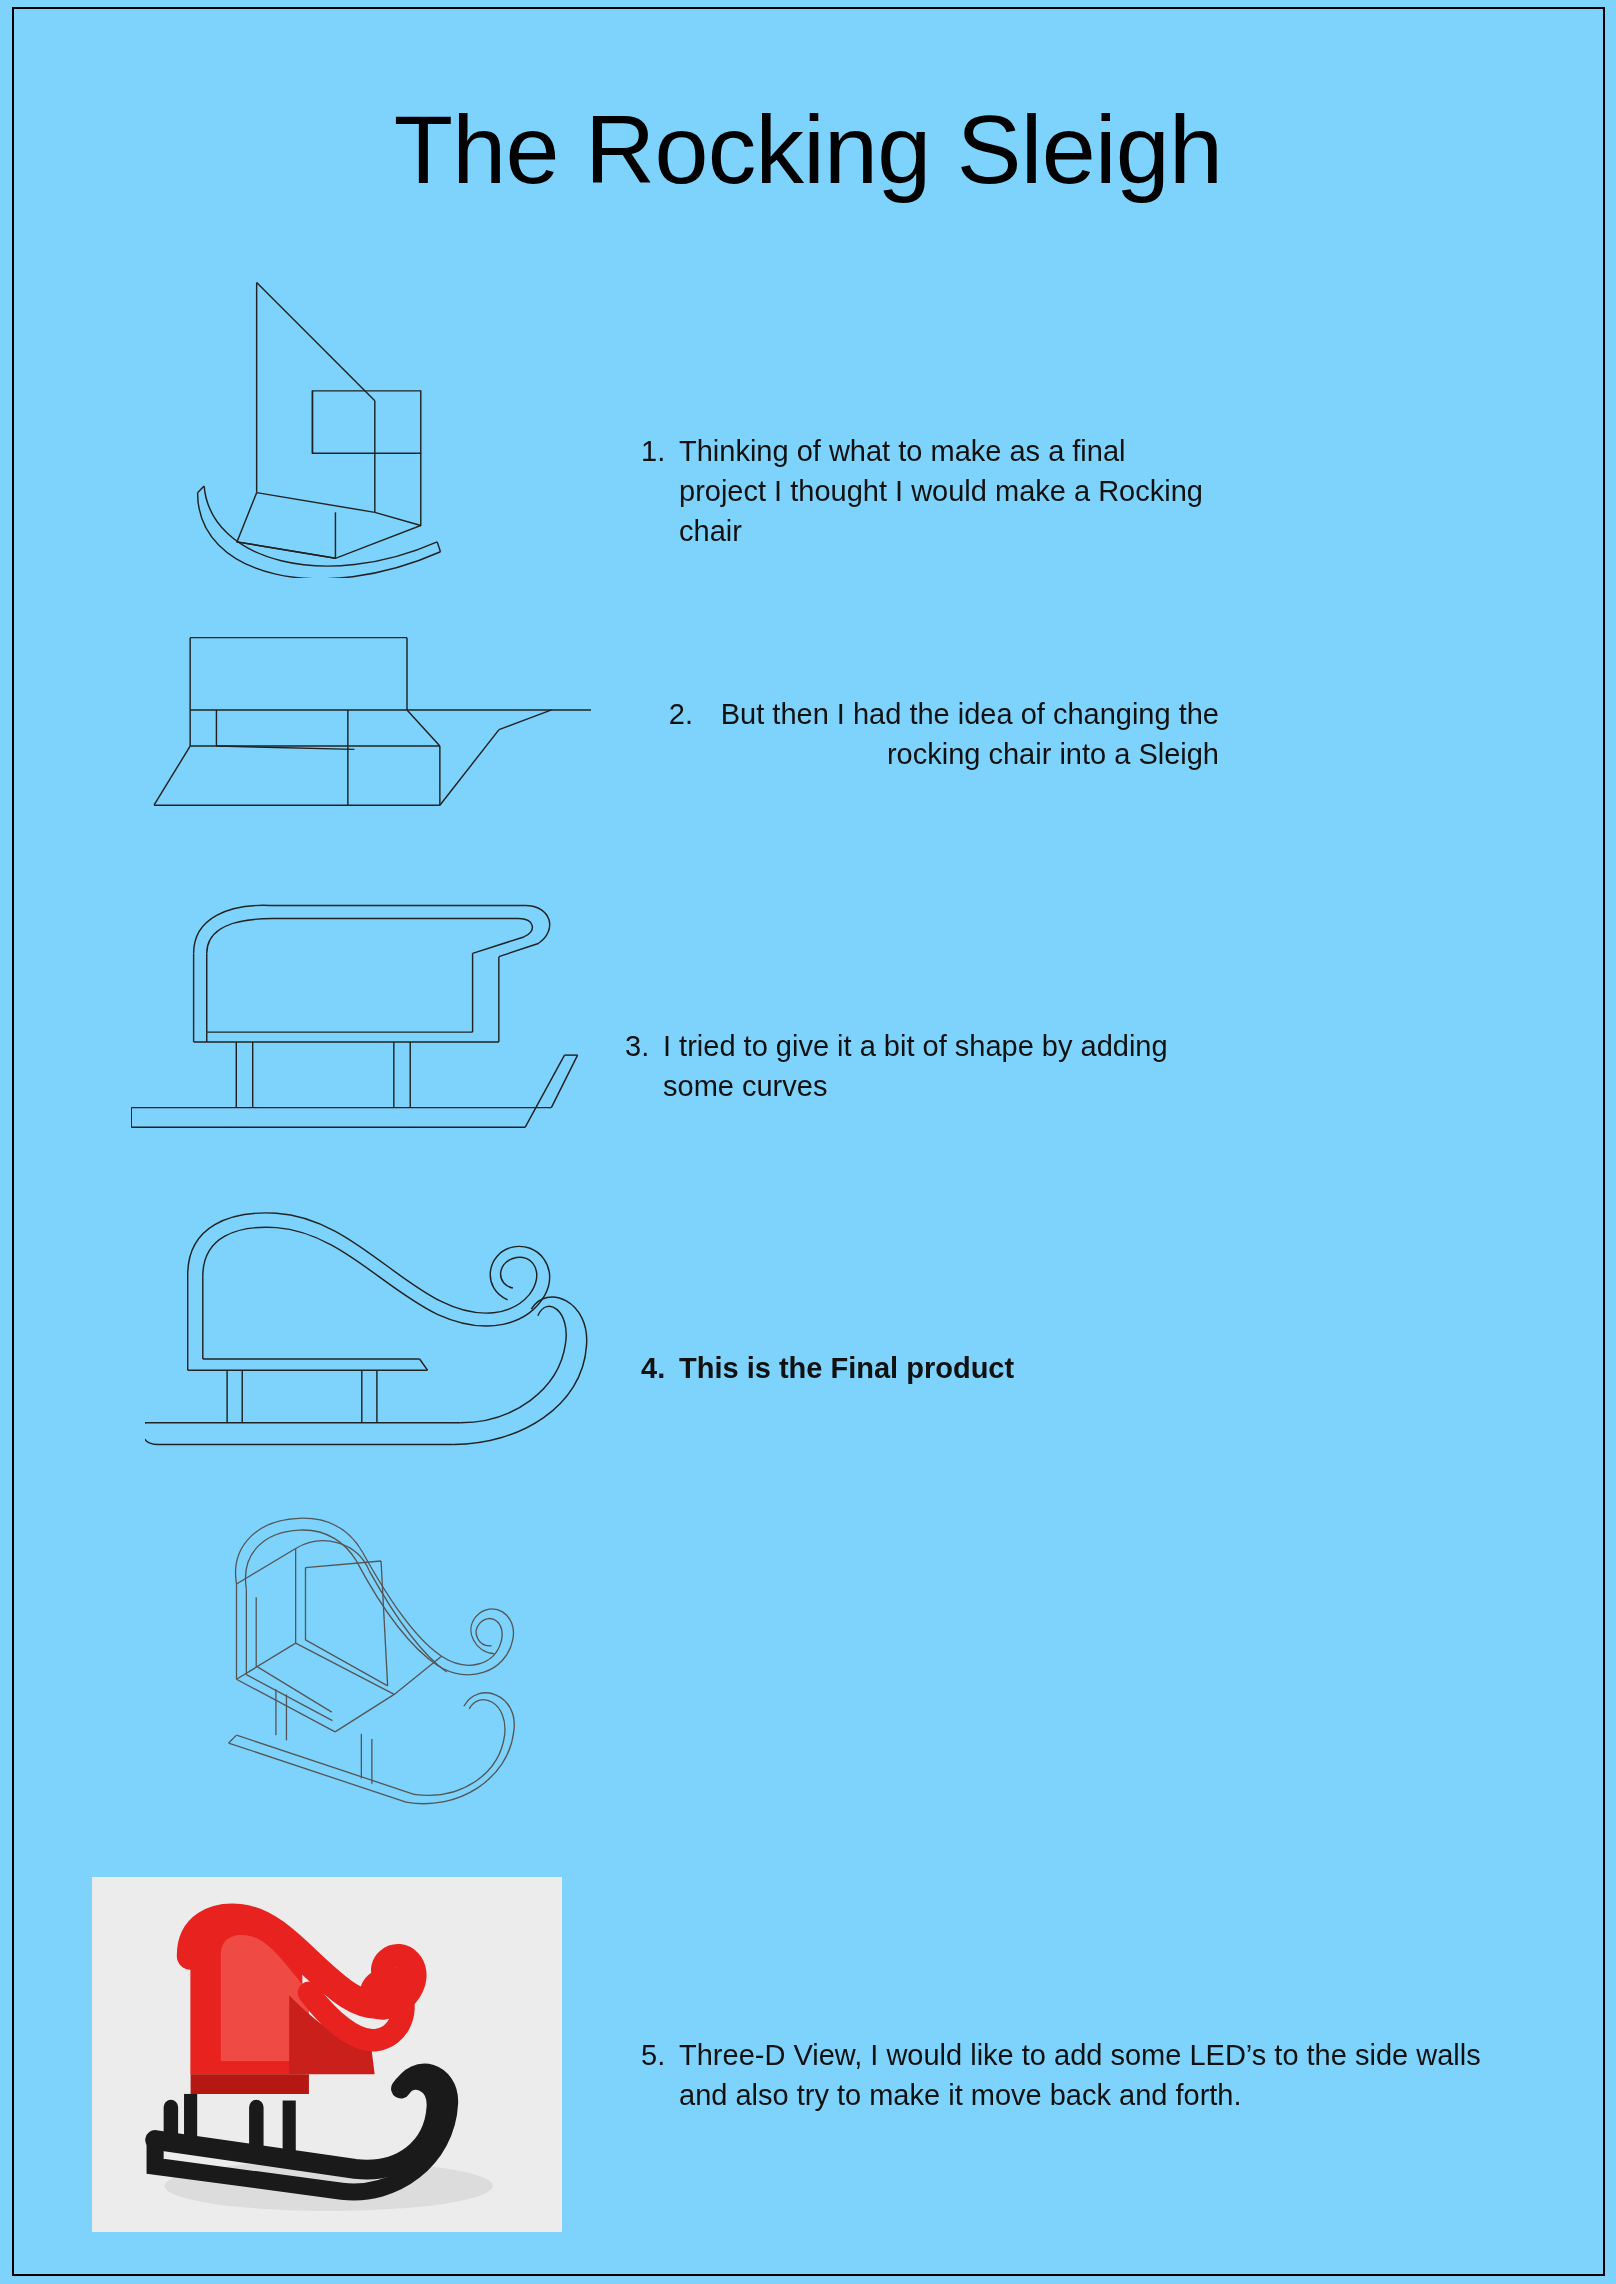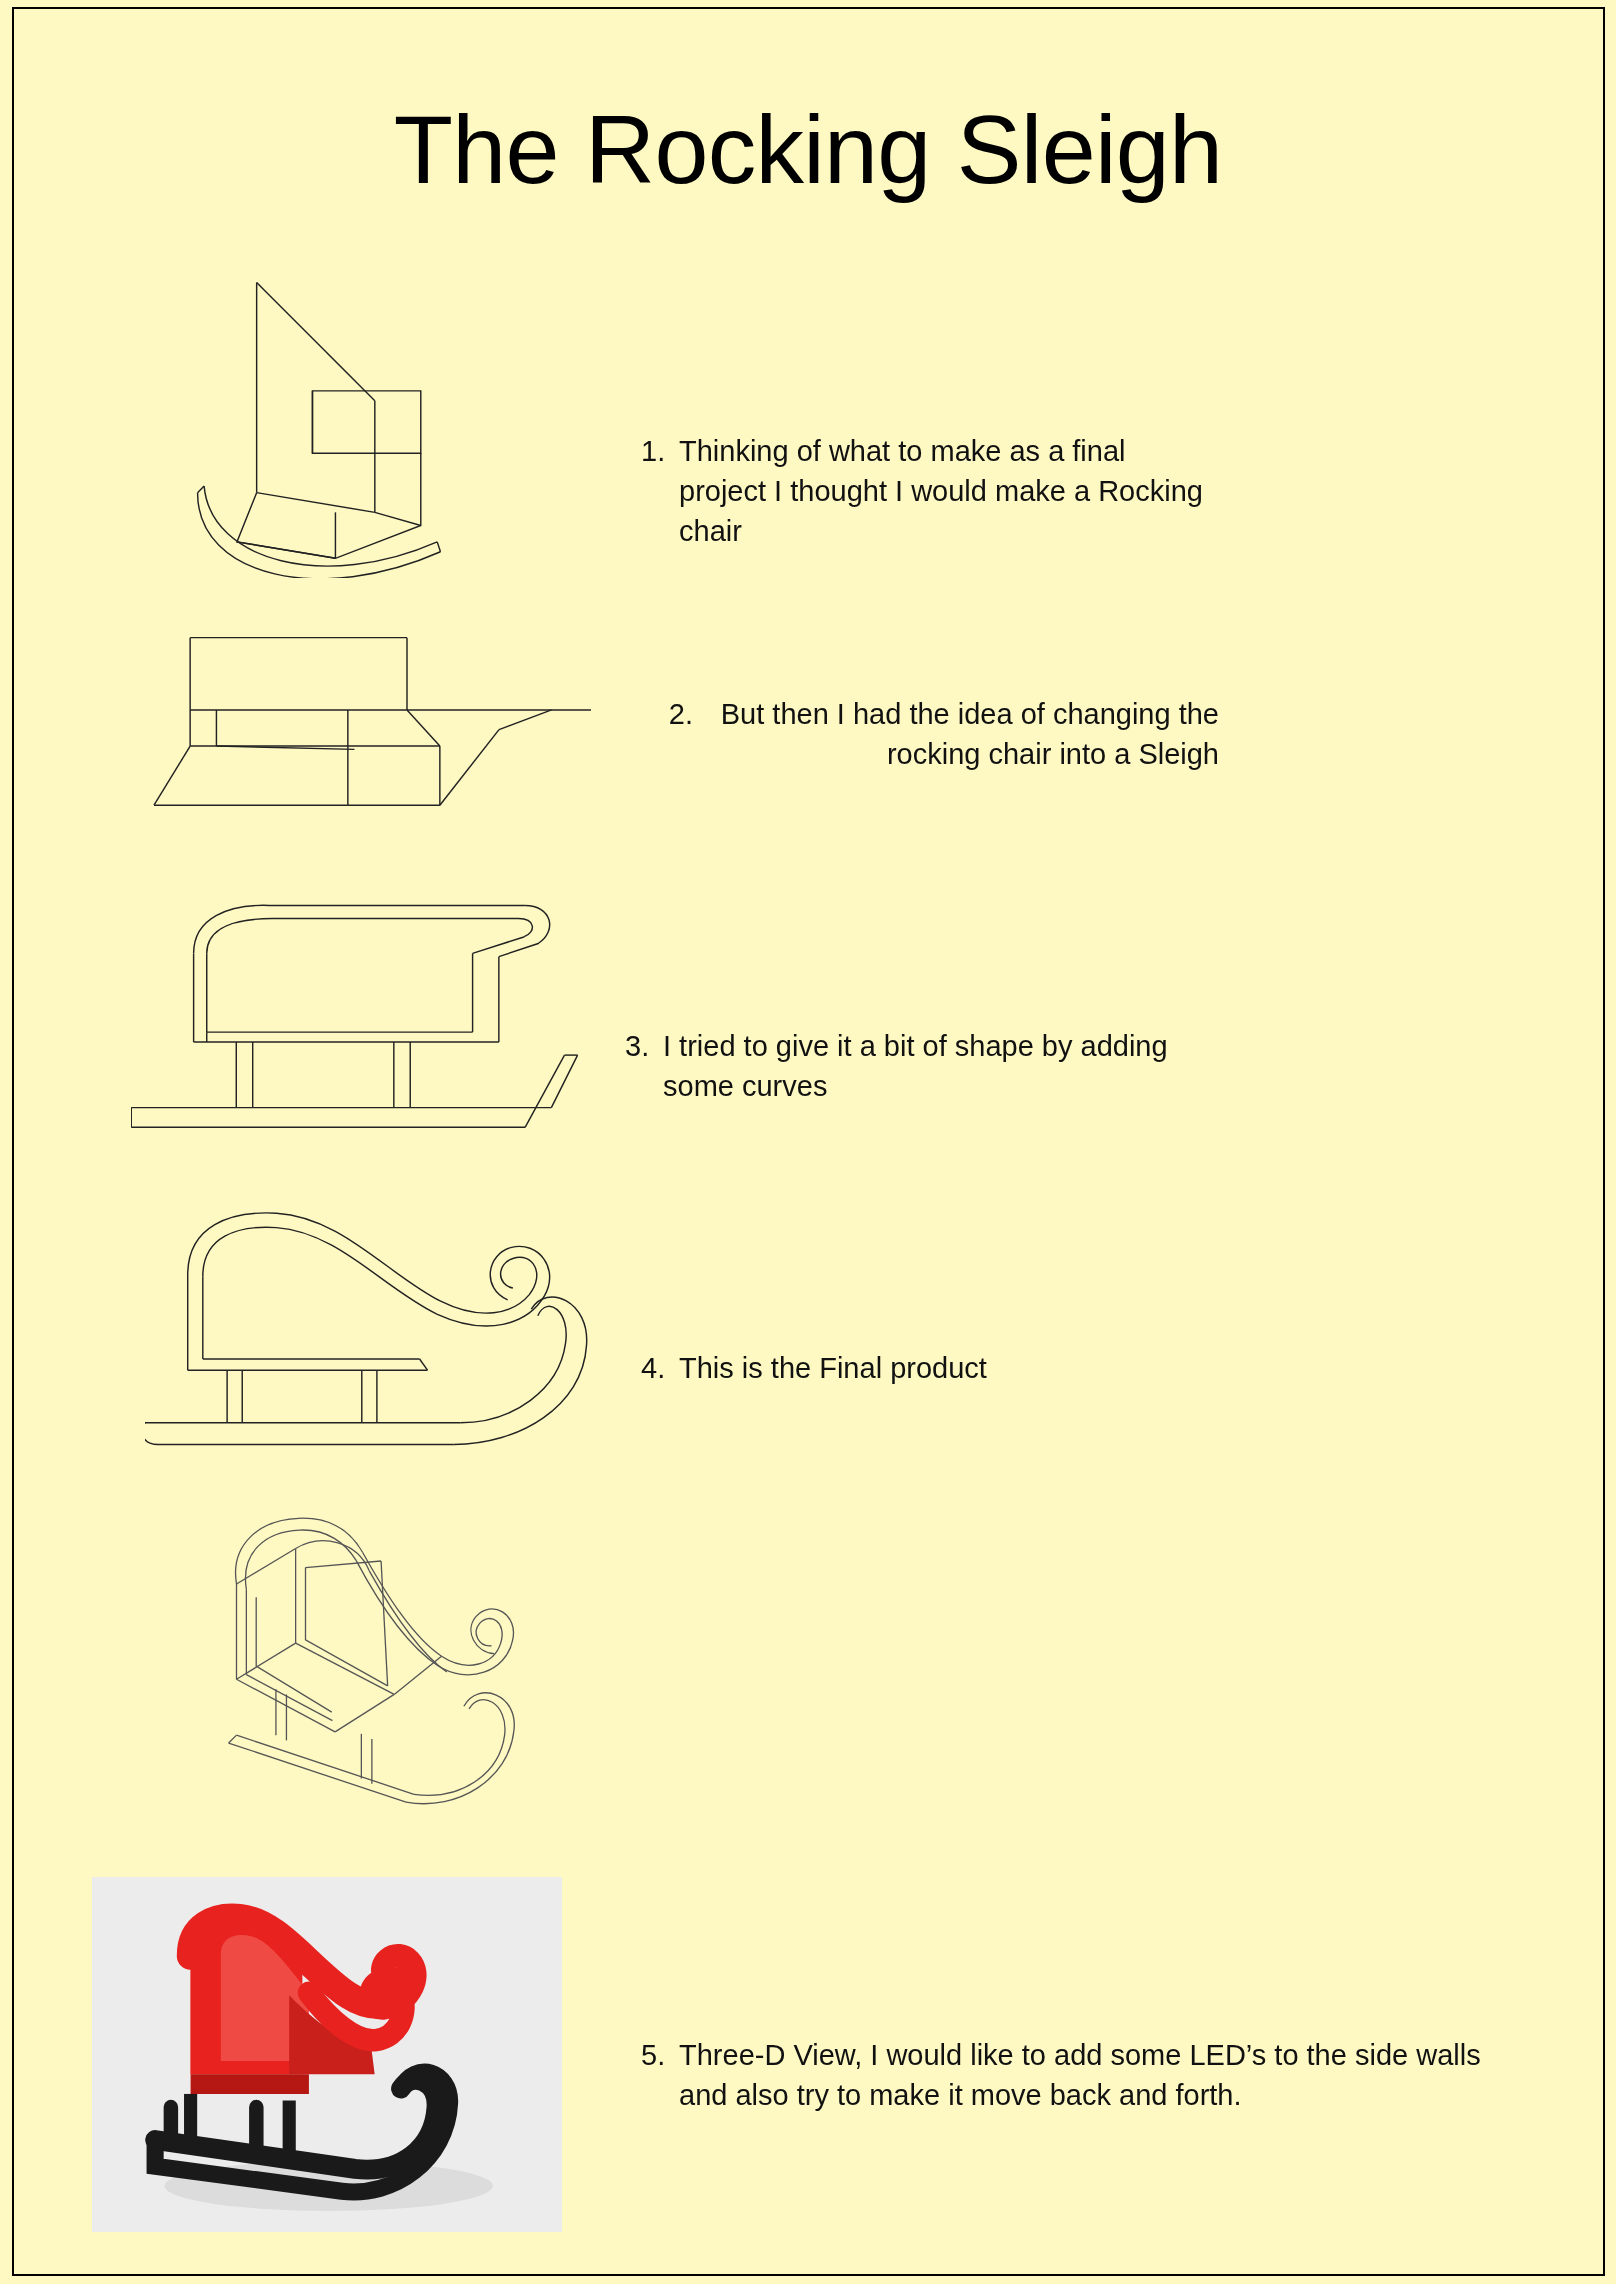--- a/index.html
+++ b/index.html
@@ -7,21 +7,21 @@
     padding: 0;
     background: #ffffff;
   }
   body {
     font-family: "Liberation Sans", sans-serif;
   }
   .page {
     position: relative;
     width: 1616px;
     height: 2284px;
-    background: #fef9c3;
+    background: #7dd3fc;
     box-sizing: border-box;
     overflow: hidden;
   }
   .page-border {
     position: absolute;
     left: 12px;
     top: 6.6px;
     width: 1593px;
     height: 2269px;
     border: 2px solid #000000;
@@ -160,21 +160,21 @@
       <path d="M125 265 L125 345"></path>
       <path d="M148 265 L148 345"></path>
       <path d="M330 265 L330 345"></path>
       <path d="M353 265 L353 345"></path>
       <path d="M0 345 L480 345"></path>
       <path d="M0 345 C -10 365, 0 378, 20 378 L470 378"></path>
       <path d="M480 345 C 560 345, 630 295, 640 225 C 648 175, 612 150, 598 182"></path>
       <path d="M470 378 C 570 378, 666 320, 672 228 C 678 160, 612 132, 588 172"></path>
     </svg>
   </div>
-  <div class="step-text" style="left:641px; top:1308px; width:578px;">
+  <div class="step-text" style="left:641px; top:1308px; width:578px;font-weight:bold;">
     <span class="num">4.</span><span class="body" style="width:526px;">This is the Final product</span>
   </div>
 
   <div class="step-art" style="left:197px; top:1492px; width:447px; height:322px;">
     <svg viewBox="0 0 680 490" width="447" height="322" fill="none" stroke="#555" stroke-width="2">
       <path d="M60 140 C 50 80, 95 42, 155 40 C 205 38, 235 62, 252 92"></path>
       <path d="M75 148 C 66 92, 104 60, 156 58 C 198 56, 226 78, 242 104"></path>
       <path d="M252 92 C 290 160, 330 222, 372 250 C 412 276, 452 262, 462 230 C 472 198, 446 182, 430 200 C 418 214, 428 236, 448 234"></path>
       <path d="M242 104 C 276 168, 318 232, 366 264 C 412 294, 470 274, 480 226 C 490 186, 448 162, 424 190 C 406 212, 424 244, 452 246"></path>
       <path d="M60 140 L60 285"></path>

